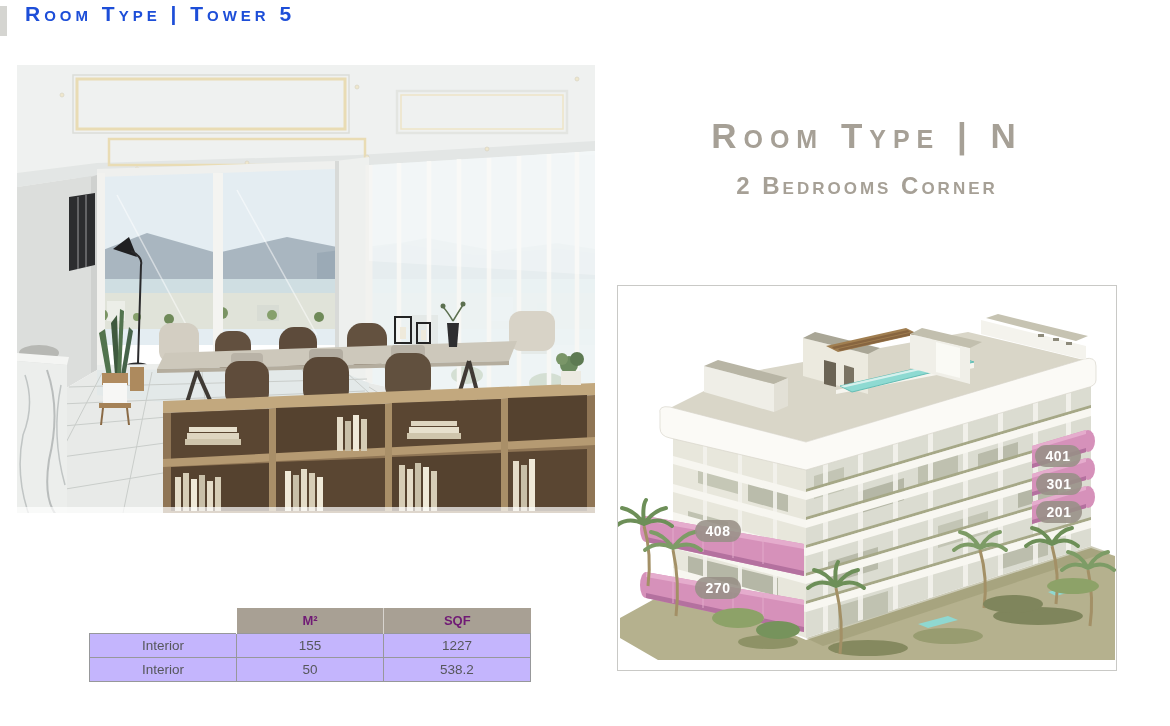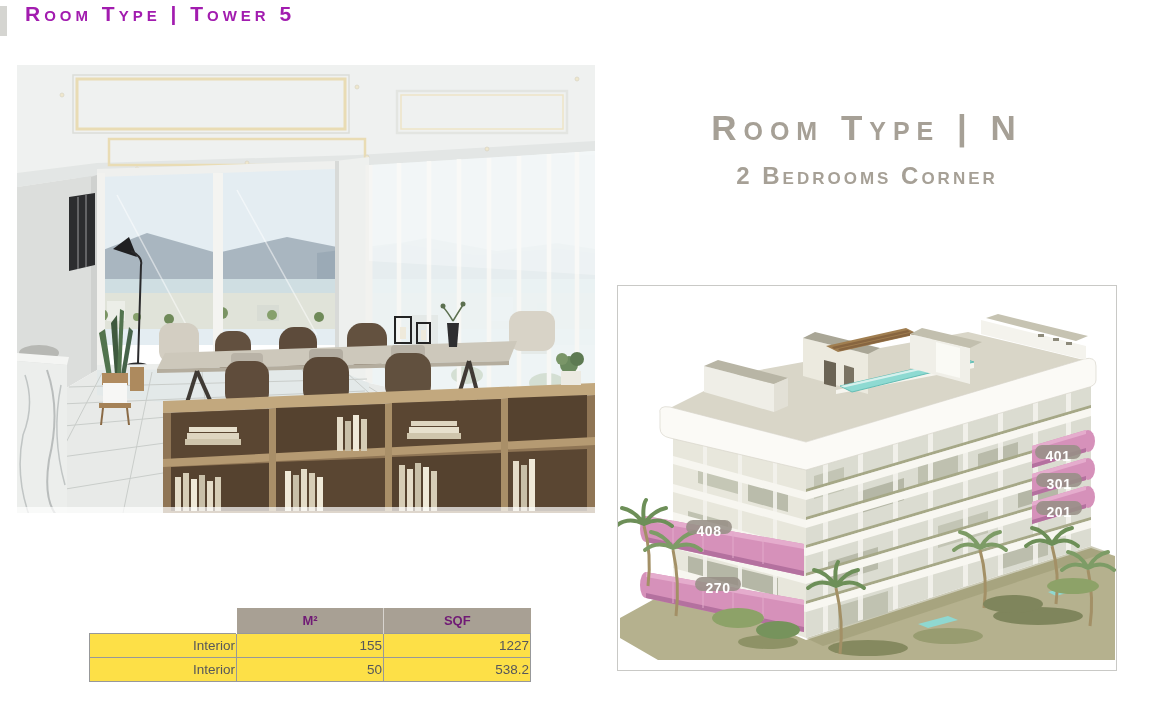--- a/index.html
+++ b/index.html
@@ -2,49 +2,49 @@
 <html><head>
 <meta charset="utf-8">
 <style>
   html,body{margin:0;padding:0;background:#ffffff;}
   .slide{position:relative;width:1170px;height:726px;background:#ffffff;overflow:hidden;
          font-family:"Liberation Sans",sans-serif;}
   
   .accent-bar{position:absolute;left:0;top:6px;width:7px;height:30px;background:#d5d5d1;}
   .page-title{position:absolute;left:25px;top:2px;margin:0;
               font-variant:small-caps;font-weight:700;font-size:21px;letter-spacing:4px;
-              color:#a21caf;}
+              color:#1d4ed8;}
   
   .photo{position:absolute;left:17px;top:65px;width:578px;height:453px;}
   
   .room-title-block{position:absolute;left:617px;top:100px;width:500px;text-align:center;}
-  .room-title{margin:8px;font-variant:small-caps;font-weight:700;font-size:35px;
+  .room-title{margin:16px;font-variant:small-caps;font-weight:700;font-size:35px;
               letter-spacing:7px;color:#a6a096;}
   .room-subtitle{margin:14px 0 0 0;font-variant:small-caps;font-weight:700;font-size:24px;
                  letter-spacing:3px;color:#a6a096;}
   
   .building-box{position:absolute;left:617px;top:285px;width:500px;height:386px;
                 border:1px solid #c9c9c6;background:#ffffff;box-sizing:border-box;}
   .building-box svg{position:absolute;left:0;top:0;}
-  .unit-badge{position:absolute;width:46px;height:14px;border-radius:11px;
+  .unit-badge{position:absolute;width:46px;height:22px;border-radius:11px;
               background:rgba(151,144,134,0.88);color:#ffffff;font-weight:700;
               font-size:14px;line-height:22px;text-align:center;letter-spacing:0.5px;}
   .badge-401{left:417px;top:159px;}
   .badge-301{left:418px;top:187px;}
   .badge-201{left:418px;top:215px;}
-  .badge-408{left:68px;top:234px;}
+  .badge-408{left:77px;top:234px;}
   .badge-210{left:77px;top:291px;}
   
   .area-table{position:absolute;left:89px;top:608px;border-collapse:collapse;
               font-family:"Liberation Sans",sans-serif;}
   .area-table th{width:144px;height:23px;background:#a8a094;color:#701a75;
                  font-weight:700;font-size:13px;border:none;border-left:1px solid rgba(255,255,255,0.55);}
   .area-table th.blank{background:transparent;border:none;}
   .area-table td{width:144px;height:21px;border:1px solid #97989a;color:#56575b;
-                 font-size:13.5px;text-align:right;background:#fde047;}
+                 font-size:13.5px;text-align:center;background:#c4b5fd;}
 </style>
 </head>
 <body>
 
 <div class="slide">
 
   <div class="accent-bar"></div>
   <h1 class="page-title">Room Type | Tower 5</h1>
 
   <svg class="photo" viewBox="0 0 578 453">

